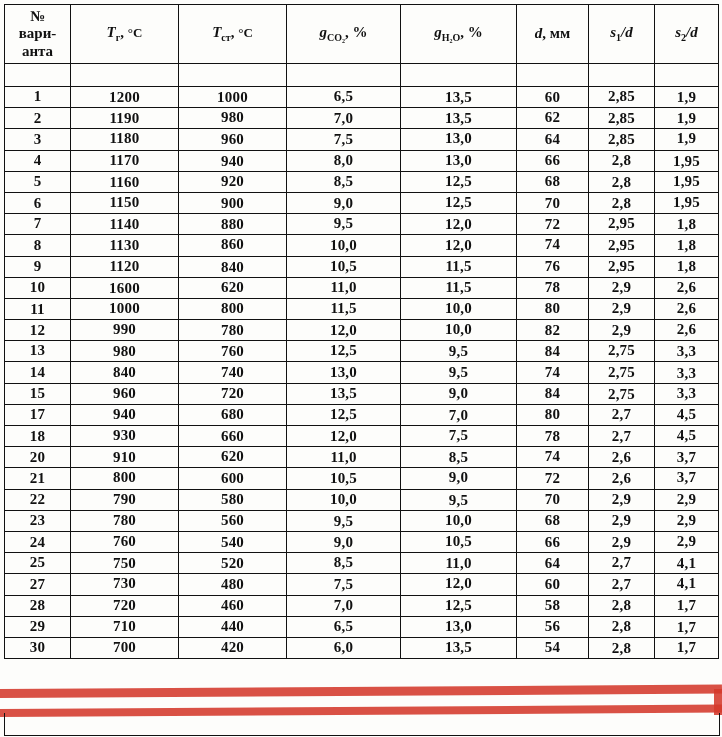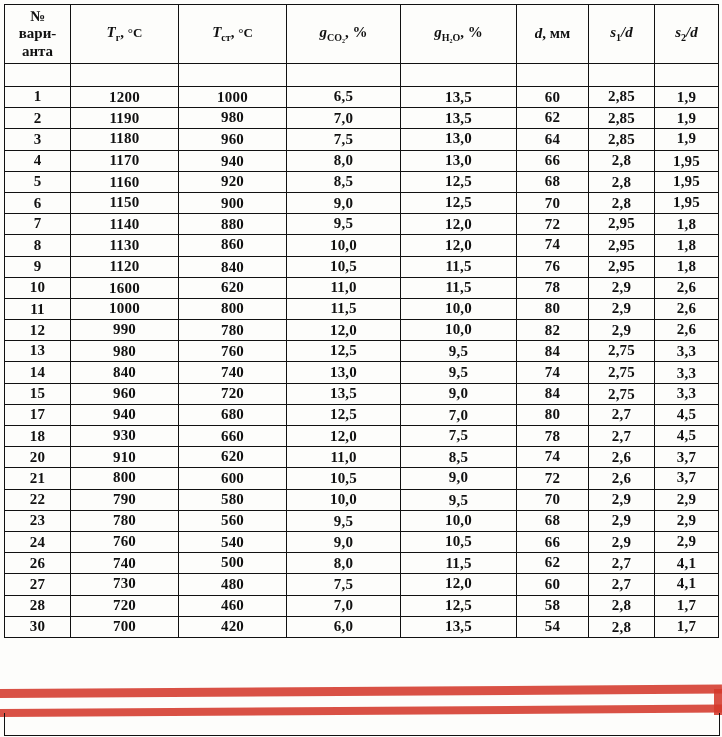--- a/index.html
+++ b/index.html
@@ -428,27 +428,27 @@
           <td>24</td>
           <td class="jit1">760</td>
           <td class="jit2">540</td>
           <td>9,0</td>
           <td class="jit1">10,5</td>
           <td>66</td>
           <td>2,9</td>
           <td class="jit1">2,9</td>
         </tr>
         <tr>
-          <td class="jit2">26</td>
-          <td>740</td>
-          <td class="jit1">500</td>
-          <td>8,0</td>
-          <td>11,5</td>
-          <td class="jit1">62</td>
-          <td>2,7</td>
+          <td class="jit1">25</td>
+          <td class="jit2">750</td>
+          <td>520</td>
+          <td class="jit1">8,5</td>
+          <td>11,0</td>
+          <td>64</td>
+          <td class="jit1">2,7</td>
           <td>4,1</td>
         </tr>
         <tr>
           <td>27</td>
           <td class="jit1">730</td>
           <td>480</td>
           <td>7,5</td>
           <td class="jit1">12,0</td>
           <td>60</td>
           <td>2,7</td>
@@ -456,20 +456,30 @@
         </tr>
         <tr>
           <td class="jit1">28</td>
           <td>720</td>
           <td>460</td>
           <td class="jit1">7,0</td>
           <td>12,5</td>
           <td>58</td>
           <td class="jit1">2,8</td>
           <td>1,7</td>
+        </tr>
+        <tr>
+          <td>29</td>
+          <td>710</td>
+          <td class="jit1">440</td>
+          <td>6,5</td>
+          <td>13,0</td>
+          <td class="jit1">56</td>
+          <td>2,8</td>
+          <td class="jit2">1,7</td>
         </tr>
         <tr class="last">
           <td>30</td>
           <td class="jit1">700</td>
           <td>420</td>
           <td>6,0</td>
           <td class="jit1">13,5</td>
           <td>54</td>
           <td class="jit2">2,8</td>
           <td class="jit1">1,7</td>

